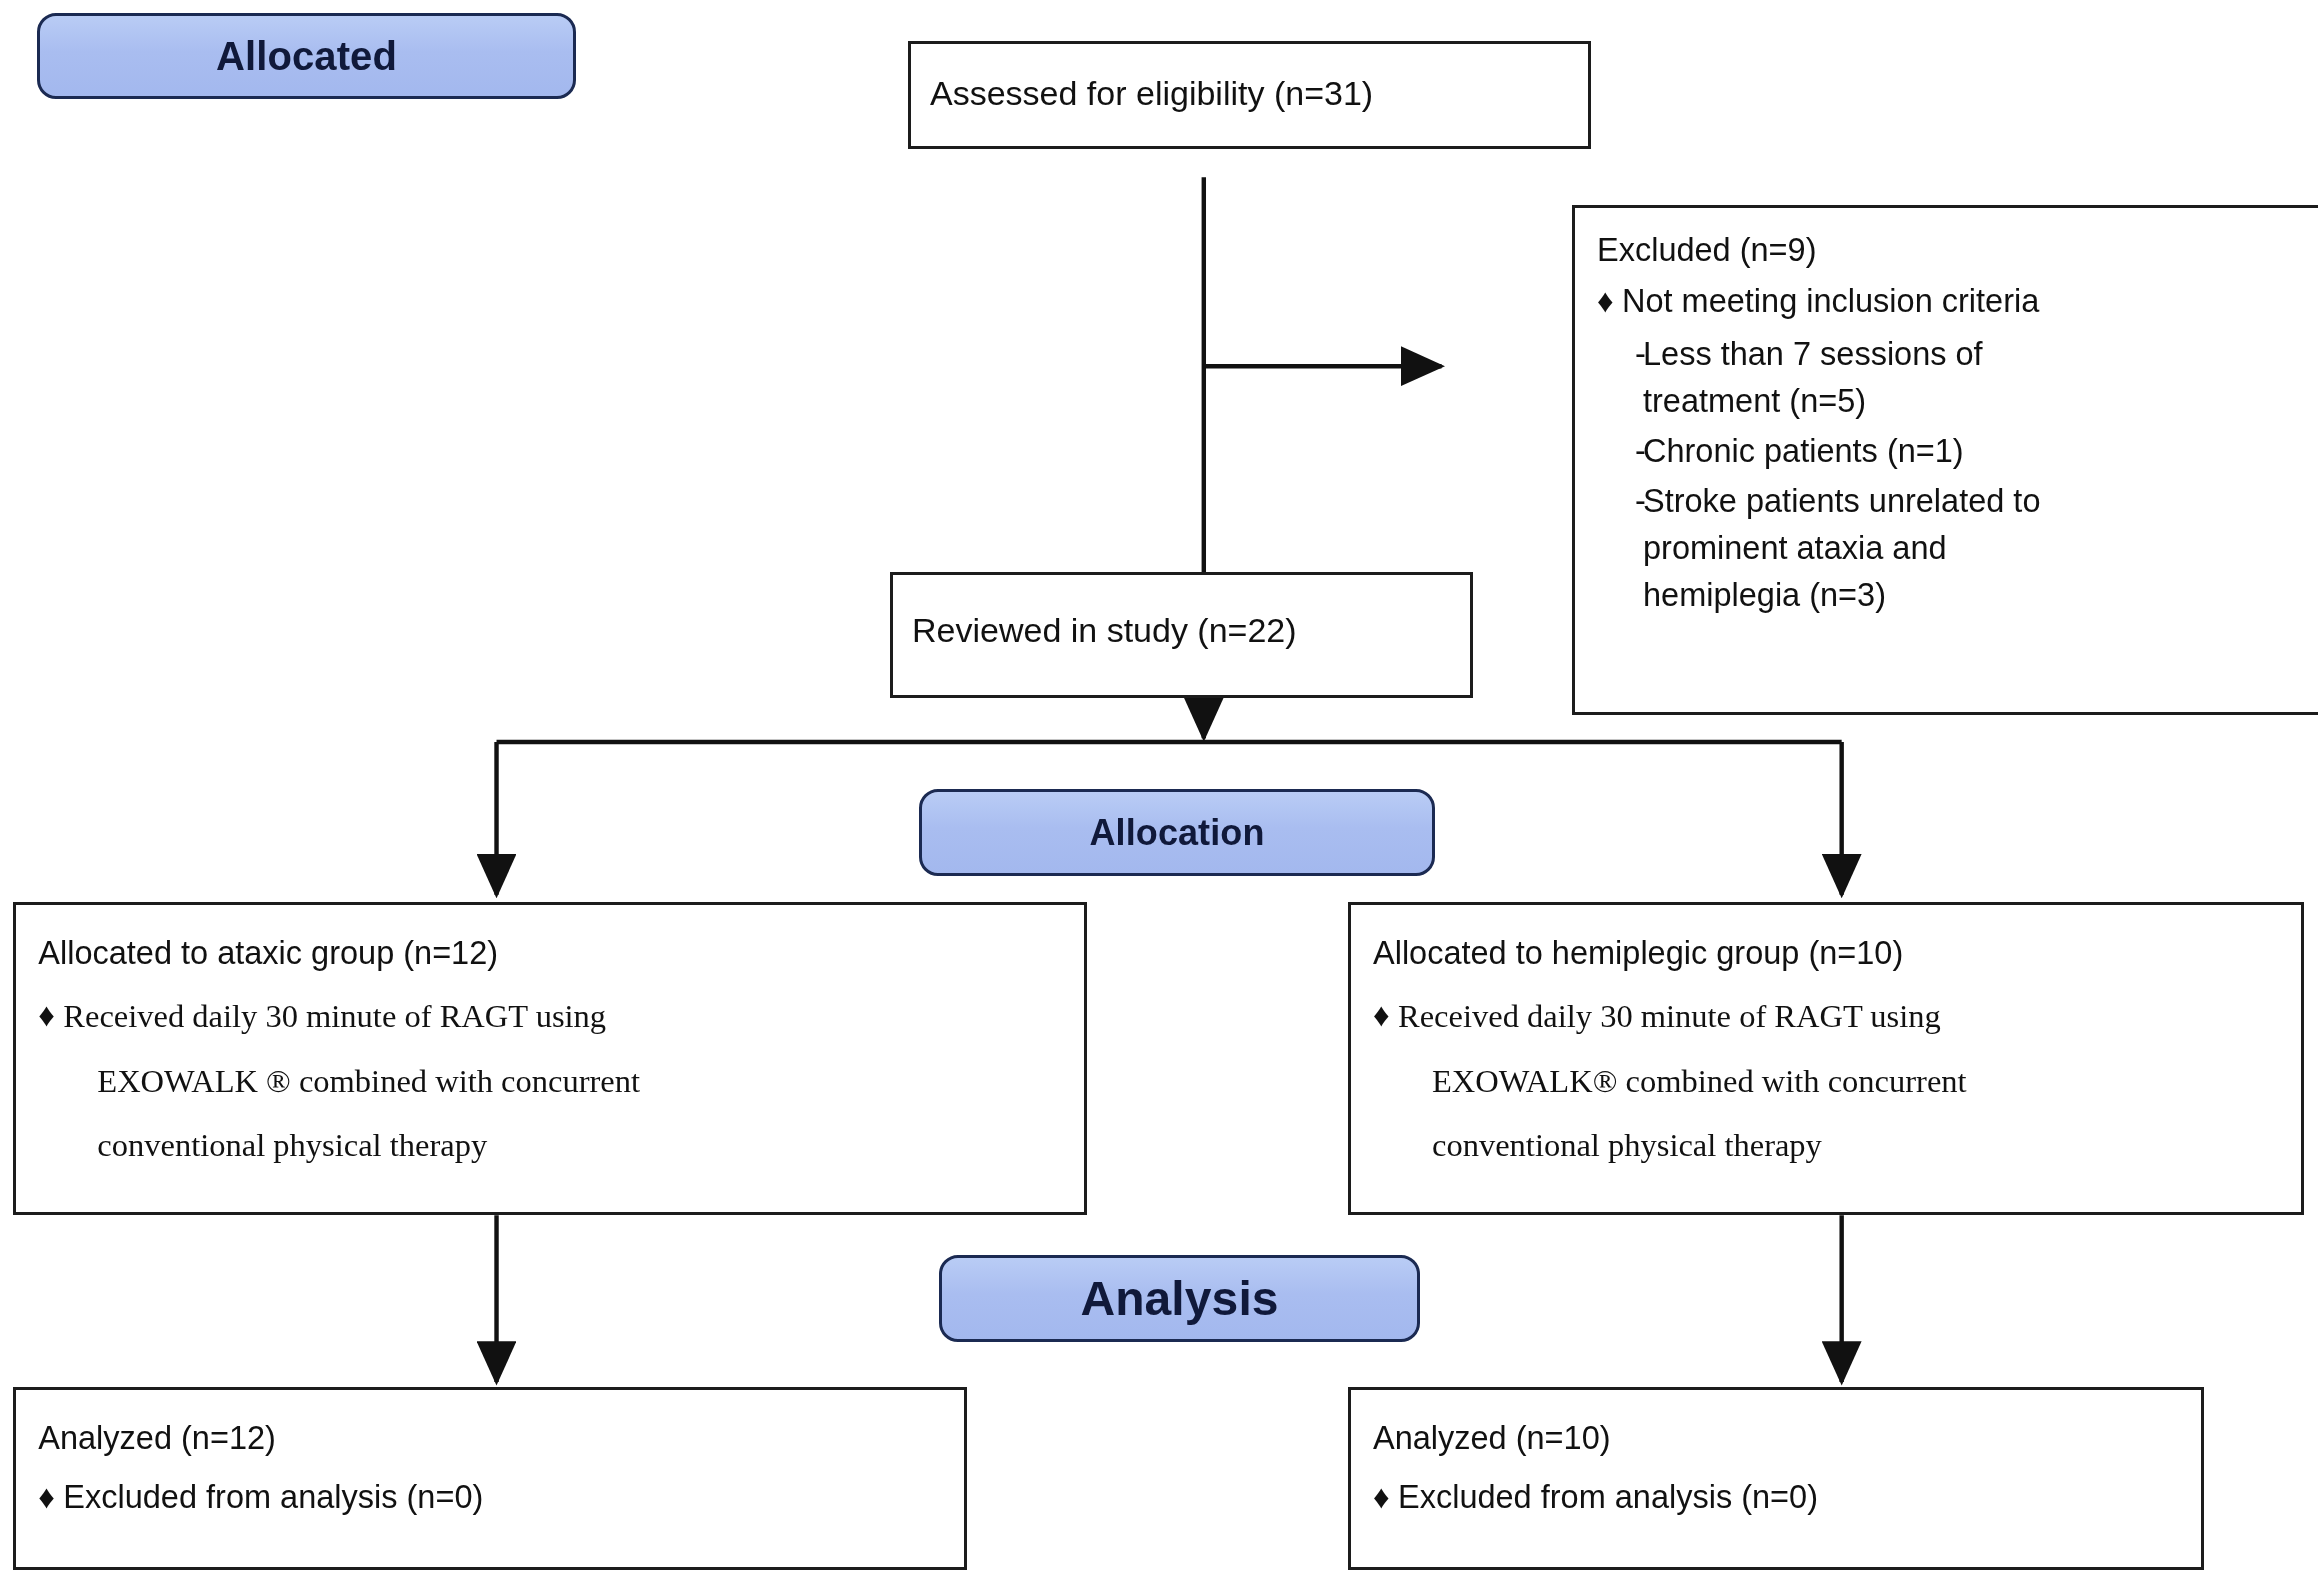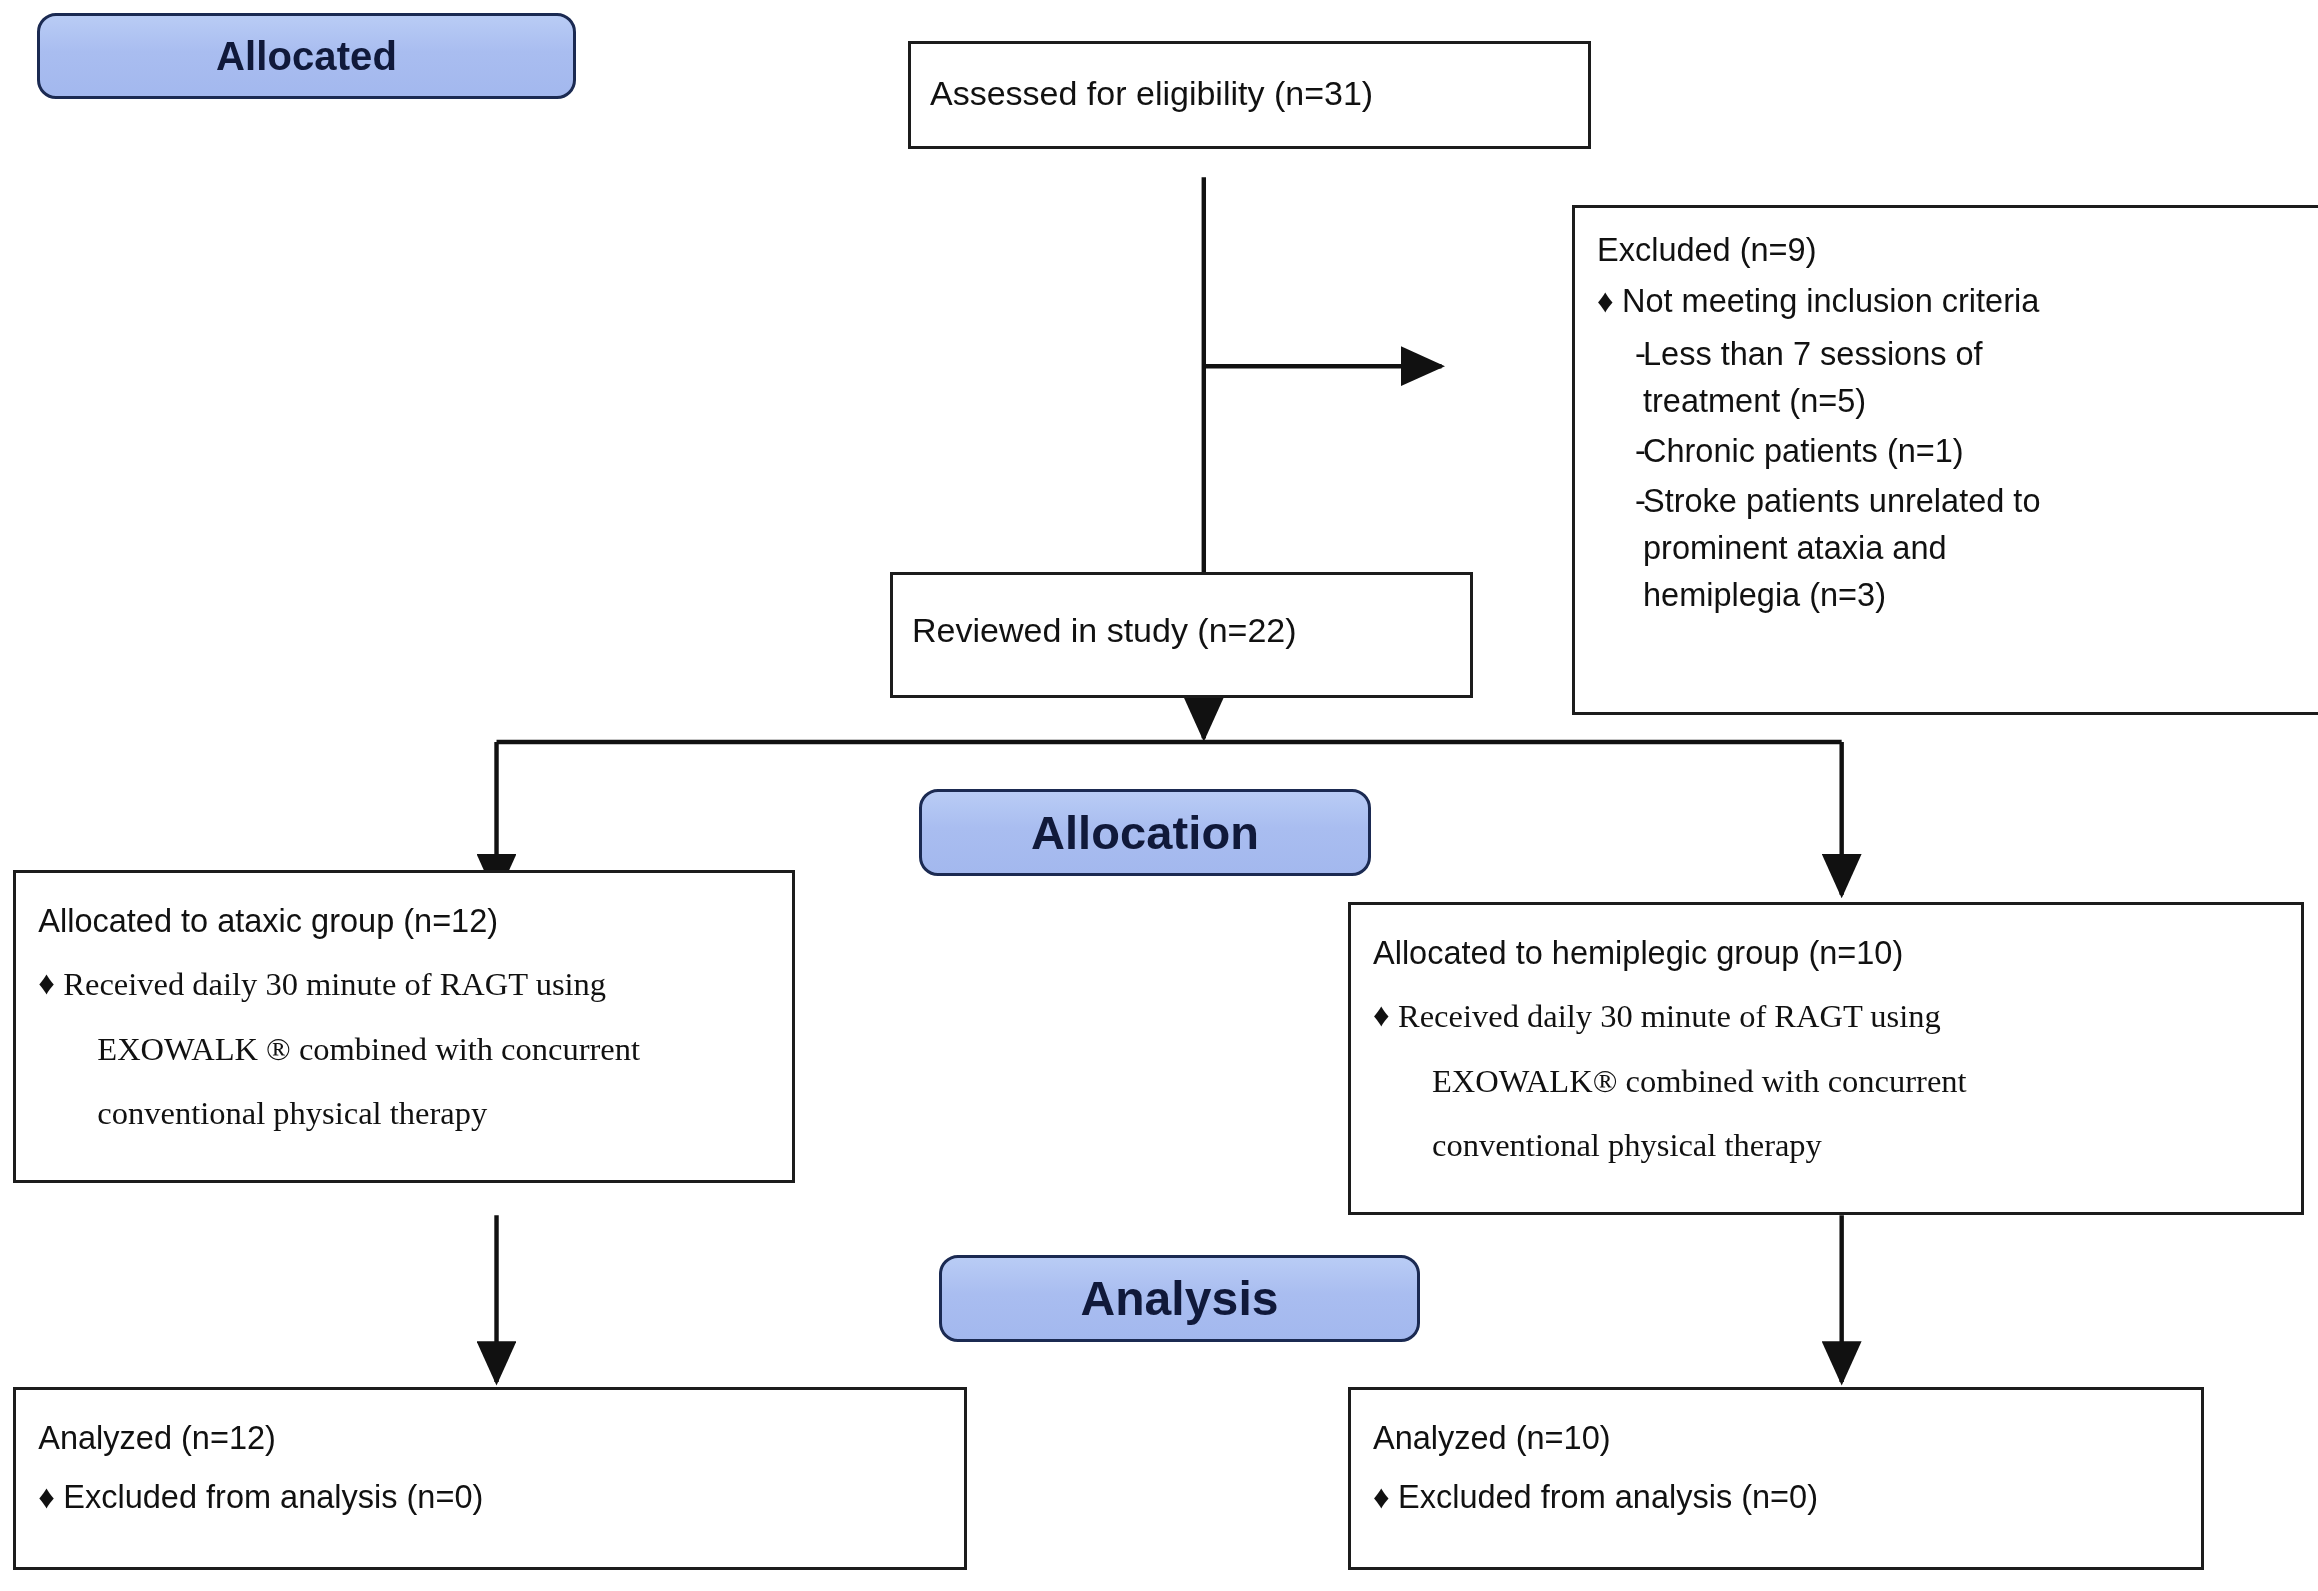--- a/index.html
+++ b/index.html
@@ -168,25 +168,25 @@
       </div>
     </div>
   </div>
 
   <div class="box" style="left:890px; top:572px; width:583px; height:126px;">
     <div class="box-inner" style="padding-top:31px;">
       <div class="line" style="font-size:34px;">Reviewed in study (n=22)</div>
     </div>
   </div>
 
-  <div class="stage-badge" style="left:919px; top:789px; width:452px; height:87px; font-size:47px;">
+  <div class="stage-badge" style="left:919px; top:789px; width:516px; height:87px; font-size:36px;">
     <span>Allocation</span>
   </div>
 
-  <div class="box" style="left:13.3px; top:870px; width:782px; height:313px;">
+  <div class="box" style="left:13.3px; top:902px; width:1074px; height:313px;">
     <div class="box-inner" style="padding:25px 22px;">
       <div class="line" style="font-size:32.5px;">Allocated to ataxic group (n=12)</div>
 
       <div class="bullet-row" style="font-size:32.5px; margin-top:16.2px;">
         <span class="bullet-mark">♦</span>
         <span class="wrapline">
           <span style="display:block;">Received  daily 30 minute of RAGT using</span>
           <span style="display:block; margin-top:16.2px;" class="hang">EXOWALK ® combined with concurrent</span>
           <span style="display:block; margin-top:16.2px;" class="hang">conventional physical therapy</span>
         </span>

